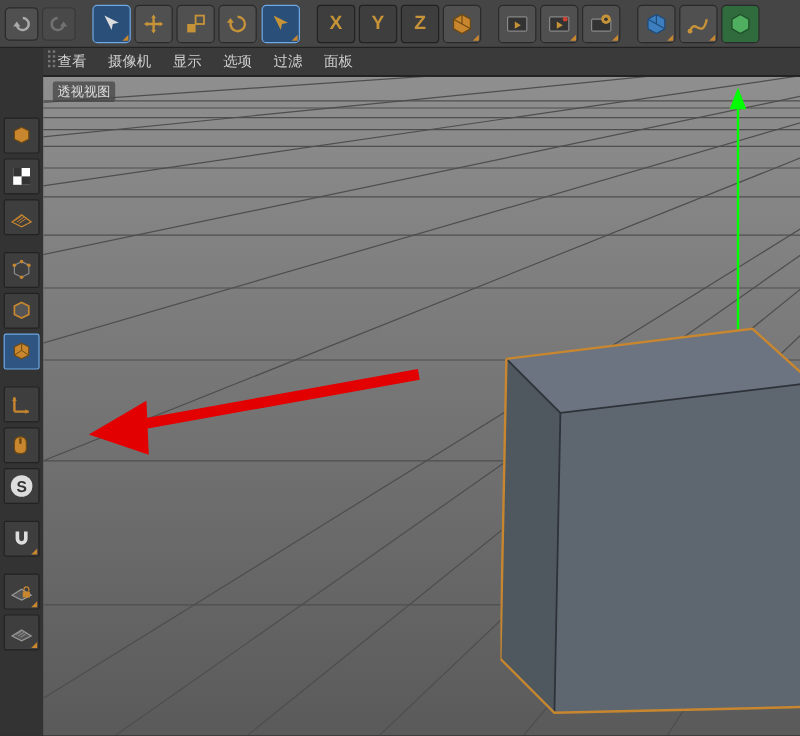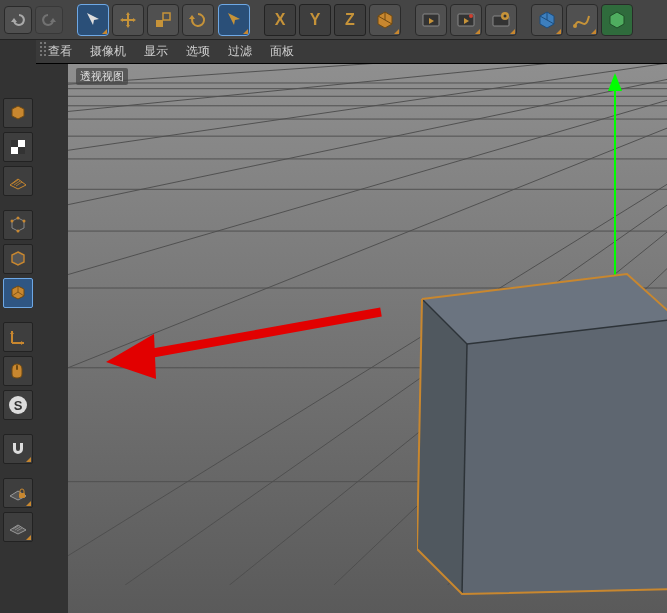--- a/index.html
+++ b/index.html
@@ -22,21 +22,21 @@
   .menu-grip{position:absolute;left:40px;top:42px;width:7px;height:20px;display:grid;grid-template-columns:2px 2px;grid-template-rows:repeat(4,2px);gap:2px;}
   .menu-grip i{background:#777;}
   
   .side-col{position:absolute;left:0;top:40px;width:36px;bottom:0;background:#333;padding-top:28px;display:flex;flex-direction:column;gap:4px;align-items:center;}
   .side-col .sbtn{width:30px;height:30px;border:1px solid #222;background:#3e3e3e;border-radius:2px;display:flex;align-items:center;justify-content:center;cursor:pointer;}
   .side-col .sbtn.active{background:#2f5683;border:1px solid #6ea8e5;}
   .side-col .sbtn svg{width:20px;height:20px;}
   .side-col .gap{height:6px;}
   .sphere-tool{position:absolute;left:4px;top:50px;width:30px;height:30px;display:flex;align-items:center;justify-content:center;}
   
-  .viewport{position:absolute;left:36px;top:64px;right:0;bottom:0;background:linear-gradient(#8f8f8f,#5a5a5a);overflow:hidden;margin-left:32px;}
+  .viewport{position:absolute;left:36px;top:64px;right:0;bottom:0;background:linear-gradient(#8f8f8f,#5a5a5a);overflow:hidden;}
   .view-label{position:absolute;left:8px;top:4px;font-size:11px;color:#ddd;background:rgba(70,70,70,.75);padding:1px 4px;border-radius:2px;}
   .grid-floor{position:absolute;inset:0;}
   .grid-floor line{stroke:#4e4e4e;stroke-width:1;}
   .cube-obj{position:absolute;right:-10px;bottom:14px;width:260px;height:340px;}
   .axis-arrow{position:absolute;right:42px;top:4px;width:20px;height:290px;}
   .axis-line{position:absolute;left:9px;top:20px;width:2px;height:270px;background:#0f0;}
   .axis-head{position:absolute;left:0;top:5px;width:20px;height:20px;}
   .axis-head svg polygon{fill:#0f0;}
   .mini-cube{position:absolute;right:24px;top:344px;width:20px;height:20px;opacity:.5;}
   .red-arrow{position:absolute;left:38px;top:240px;width:280px;height:80px;pointer-events:none;}

